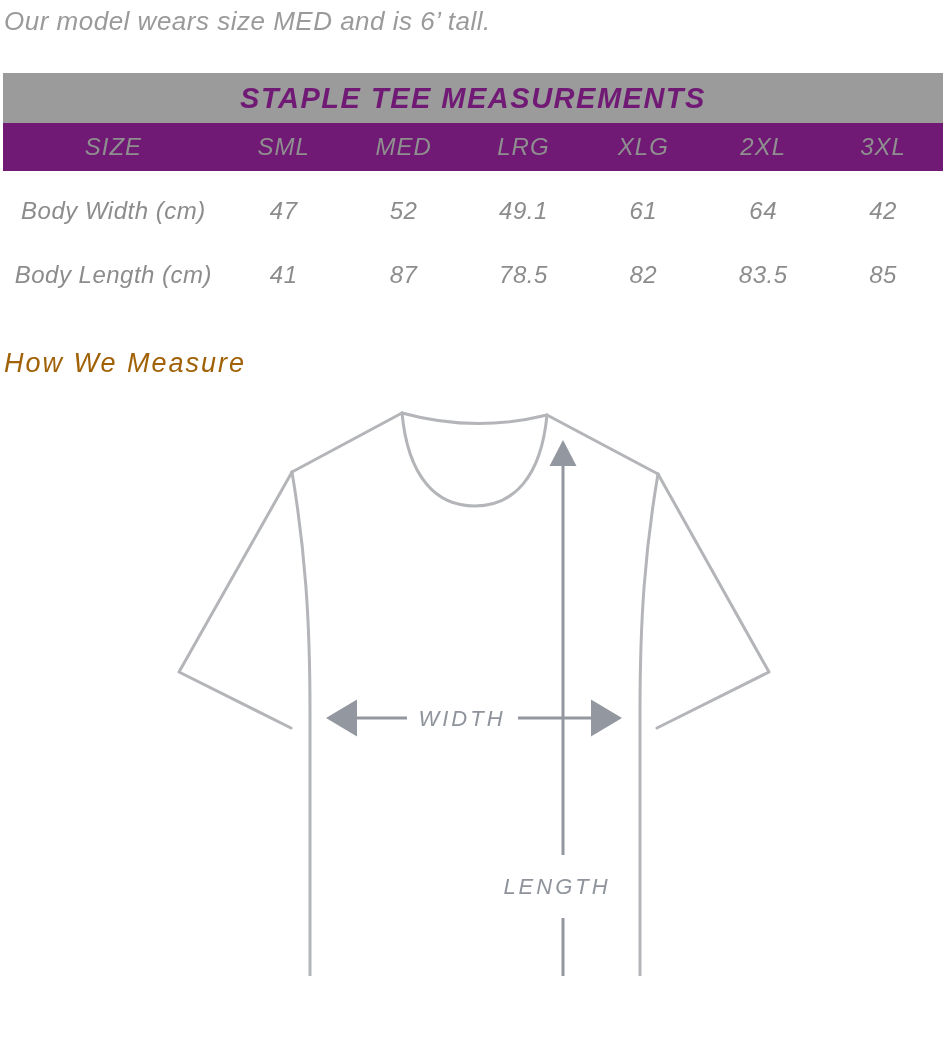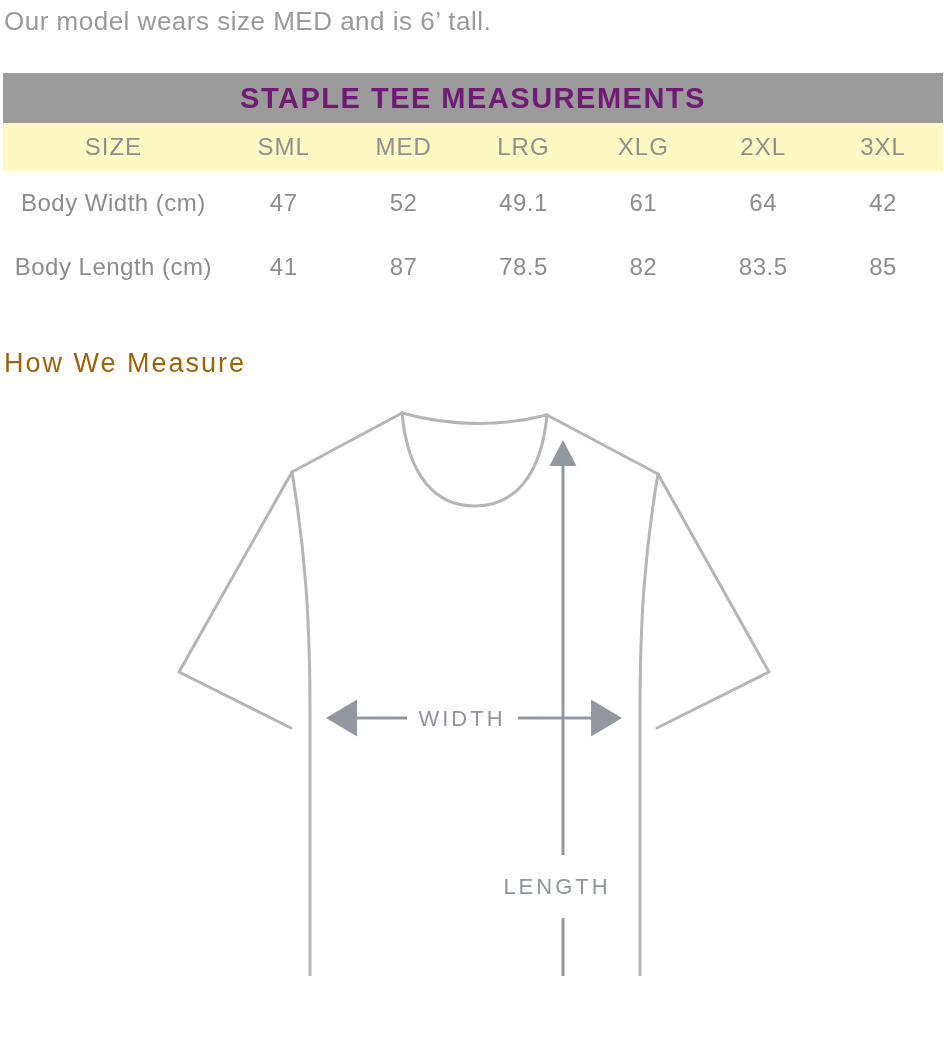--- a/index.html
+++ b/index.html
@@ -9,20 +9,21 @@
   }
   body {
     font-family: "Liberation Sans", sans-serif;
   }
   .page {
     position: relative;
     width: 948px;
     height: 976px;
     background: #ffffff;
     overflow: hidden;
+    font-style: italic;
   }
 
   
   .model-note {
     position: absolute;
     left: 4px;
     top: 6px;
     font-size: 26px;
     letter-spacing: 0.5px;
     color: #9a9a9a;
@@ -41,28 +42,29 @@
     line-height: 50px;
     background: #9b9b9b;
     color: #701a75;
     text-align: center;
     font-size: 29px;
     font-weight: bold;
     letter-spacing: 1.5px;
   }
   .table-cols {
     height: 48px;
-    background: #fef9c3;
+    background: #701a75;
     display: flex;
     align-items: center;
     color: #8f8f8f;
     font-size: 24px;
     letter-spacing: 1px;
   }
   .table-body {
+    padding-top: 8px;
   }
   .table-row {
     height: 64px;
     display: flex;
     align-items: center;
     color: #8c8c8c;
     font-size: 24px;
     letter-spacing: 0.5px;
     background: #ffffff;
   }

